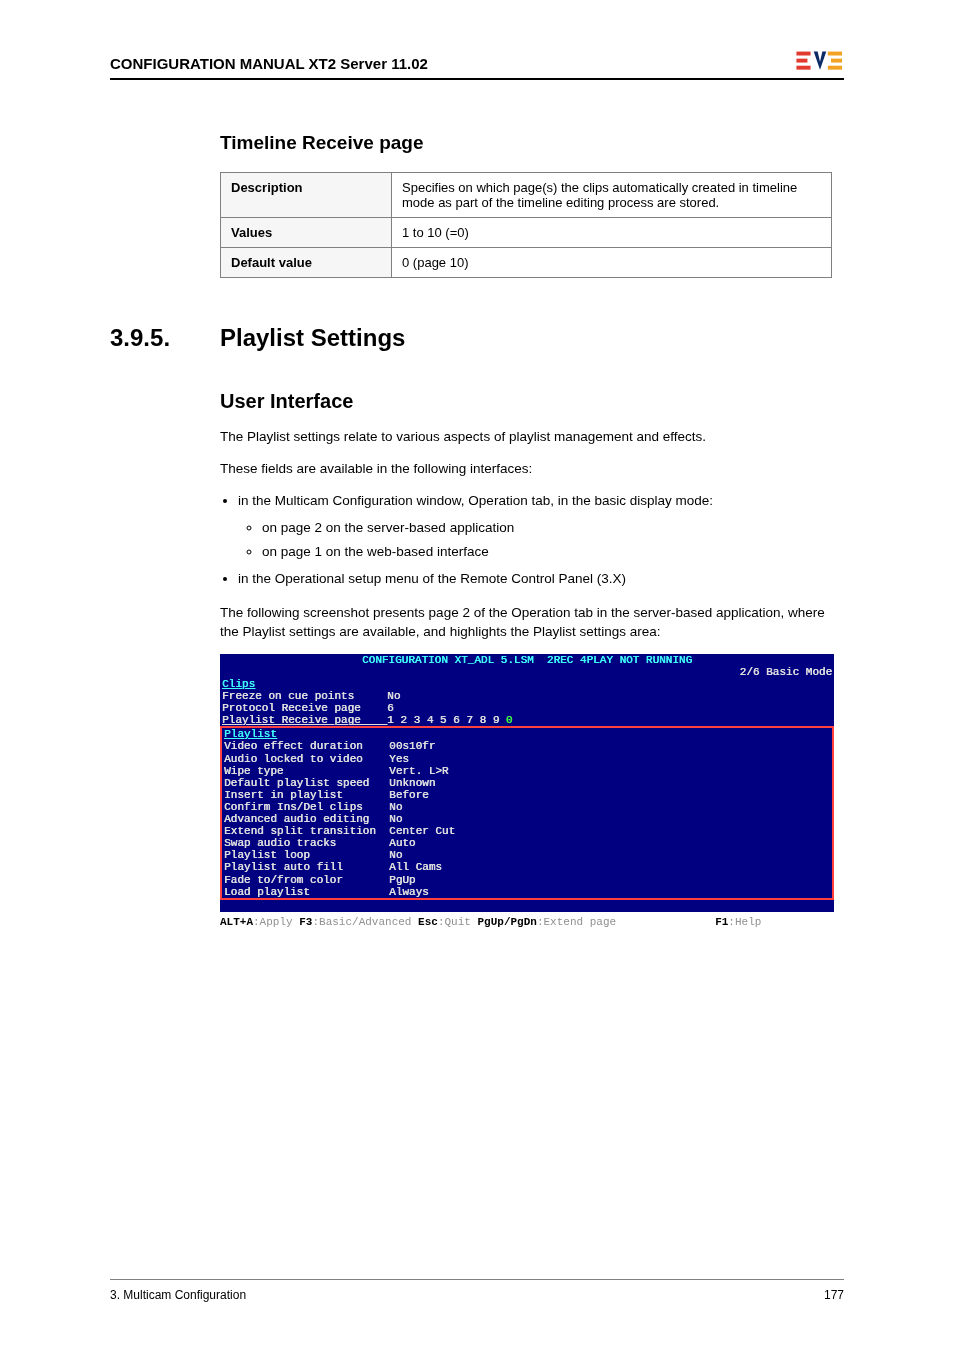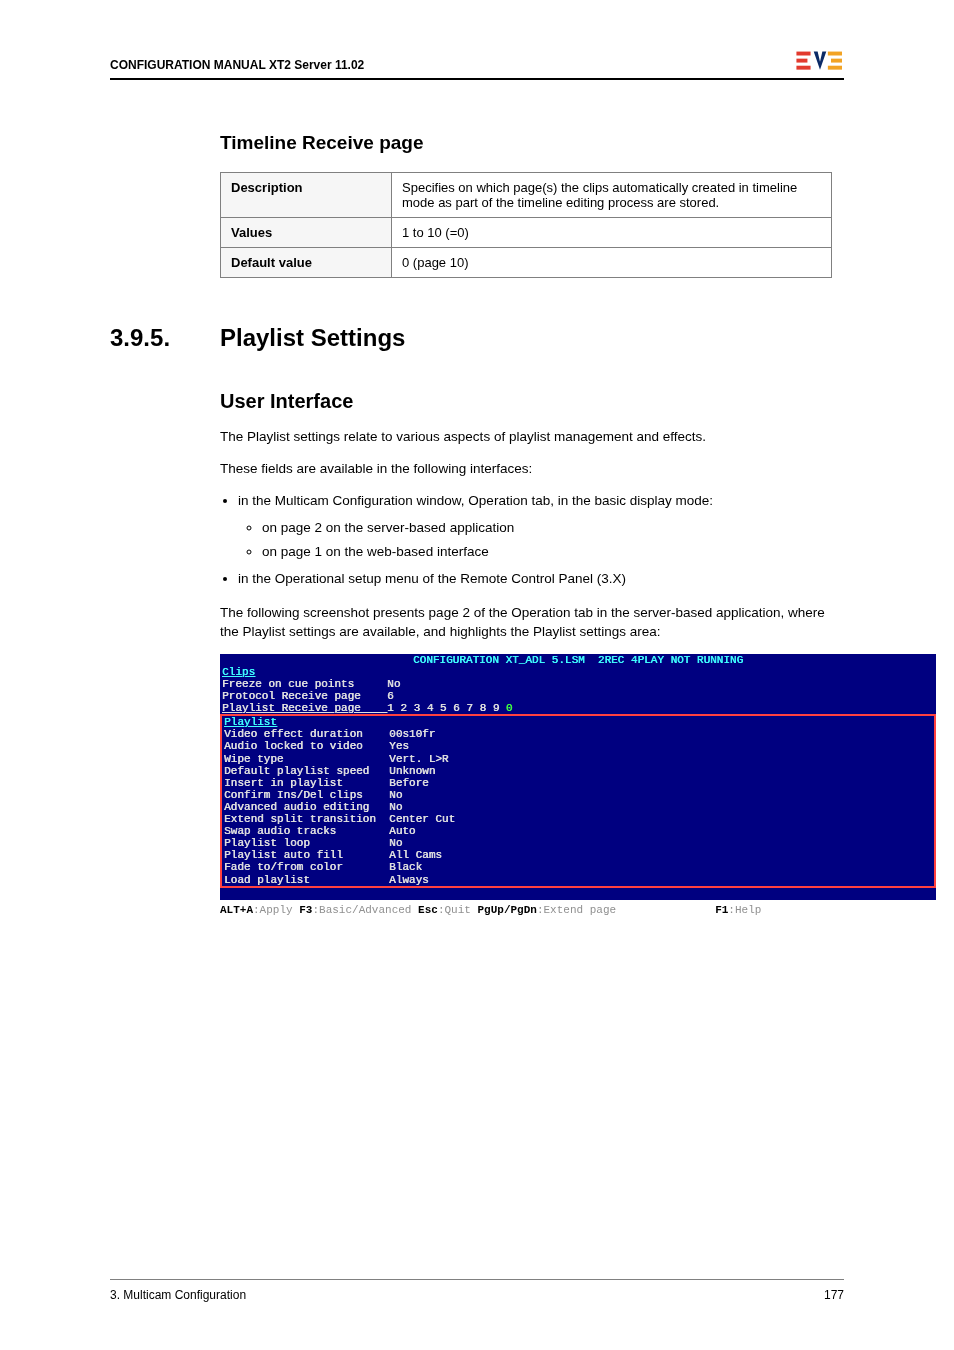--- a/index.html
+++ b/index.html
@@ -18,21 +18,21 @@
     position: relative;
   }
   .header {
     border-bottom: 2px solid #000;
     padding-bottom: 6px;
     display: flex;
     justify-content: space-between;
     align-items: flex-end;
   }
   .header-title {
-    font-size: 12px;
+    font-size: 15px;
     font-weight: bold;
   }
   .logo {
     width: 48px;
     height: 22px;
   }
   .section-title {
     font-size: 19px;
     font-weight: bold;
     margin-top: 52px;
@@ -97,21 +97,21 @@
   ul.inner {
     list-style-type: circle;
     padding-left: 24px;
     margin-top: 8px;
   }
   ul.inner > li {
     margin-bottom: 6px;
   }
   .terminal {
     margin-left: 110px;
-    width: 716px;
+    width: 614px;
     background: #000080;
     font-family: "Courier New", monospace;
     font-size: 11px;
     color: #c0c080;
     line-height: 1.1;
     padding: 0;
     margin-top: 6px;
     margin-bottom: 4px;
     position: relative;
   }
@@ -210,41 +210,42 @@
         <li>on page 1 on the web-based interface</li>
       </ul>
     </li>
     <li>in the Operational setup menu of the Remote Control Panel (3.X)</li>
   </ul>
 
   <p class="body-p">The following screenshot presents page 2 of the Operation tab in the server-based application, where the Playlist settings are available, and highlights the Playlist settings area:</p>
 
   <div class="terminal">
     <div class="term-line" style="text-align:center"><span class="term-cyan">CONFIGURATION XT_ADL 5.LSM  2REC 4PLAY NOT RUNNING</span></div>
+    <div class="term-line" style="text-align:right"><span class="term-white">2/6 Basic Mode</span></div>
     <div class="term-line"><span class="term-cyan underline">Clips</span></div>
     <div id="clips-rows">
         <div class="term-line"><span class="term-white">Freeze on cue points     </span><span class="term-white">No</span></div>
         <div class="term-line"><span class="term-white">Protocol Receive page    </span><span class="term-white">6</span></div>
         <div class="term-line"><span class="term-white underline">Playlist Receive page    </span><span class="term-white">1 2 3 4 5 6 7 8 9 </span><span class="term-green">0</span></div>
       </div>
     <div class="highlight-box">
       <div class="term-line"><span class="term-cyan underline">Playlist</span></div>
       <div id="playlist-rows">
           <div class="term-line"><span class="term-white">Video effect duration    </span><span class="term-white">00s10fr</span></div>
           <div class="term-line"><span class="term-white">Audio locked to video    </span><span class="term-white">Yes</span></div>
           <div class="term-line"><span class="term-white">Wipe type                </span><span class="term-white">Vert. L&gt;R</span></div>
           <div class="term-line"><span class="term-white">Default playlist speed   </span><span class="term-white">Unknown</span></div>
           <div class="term-line"><span class="term-white">Insert in playlist       </span><span class="term-white">Before</span></div>
           <div class="term-line"><span class="term-white">Confirm Ins/Del clips    </span><span class="term-white">No</span></div>
           <div class="term-line"><span class="term-white">Advanced audio editing   </span><span class="term-white">No</span></div>
           <div class="term-line"><span class="term-white">Extend split transition  </span><span class="term-white">Center Cut</span></div>
           <div class="term-line"><span class="term-white">Swap audio tracks        </span><span class="term-white">Auto</span></div>
           <div class="term-line"><span class="term-white">Playlist loop            </span><span class="term-white">No</span></div>
           <div class="term-line"><span class="term-white">Playlist auto fill       </span><span class="term-white">All Cams</span></div>
-          <div class="term-line"><span class="term-white">Fade to/from color       </span><span class="term-white">Black</span></div>
+          <div class="term-line"><span class="term-white">Fade to/from color       </span><span class="term-white">PgUp</span></div>
           <div class="term-line"><span class="term-white">Load playlist            </span><span class="term-white">Always</span></div>
         </div>
     </div>
     <div class="term-line"> </div>
   </div>
 
   <div class="footer-line"><span class="b">ALT+A</span><span class="g">:Apply </span><span class="b">F3</span><span class="g">:Basic/Advanced </span><span class="b">Esc</span><span class="g">:Quit </span><span class="b">PgUp/PgDn</span><span class="g">:Extend page</span><span>               </span><span class="b">F1</span><span class="g">:Help</span></div>
 
   <div class="page-footer">
     <span>3. Multicam Configuration</span>

